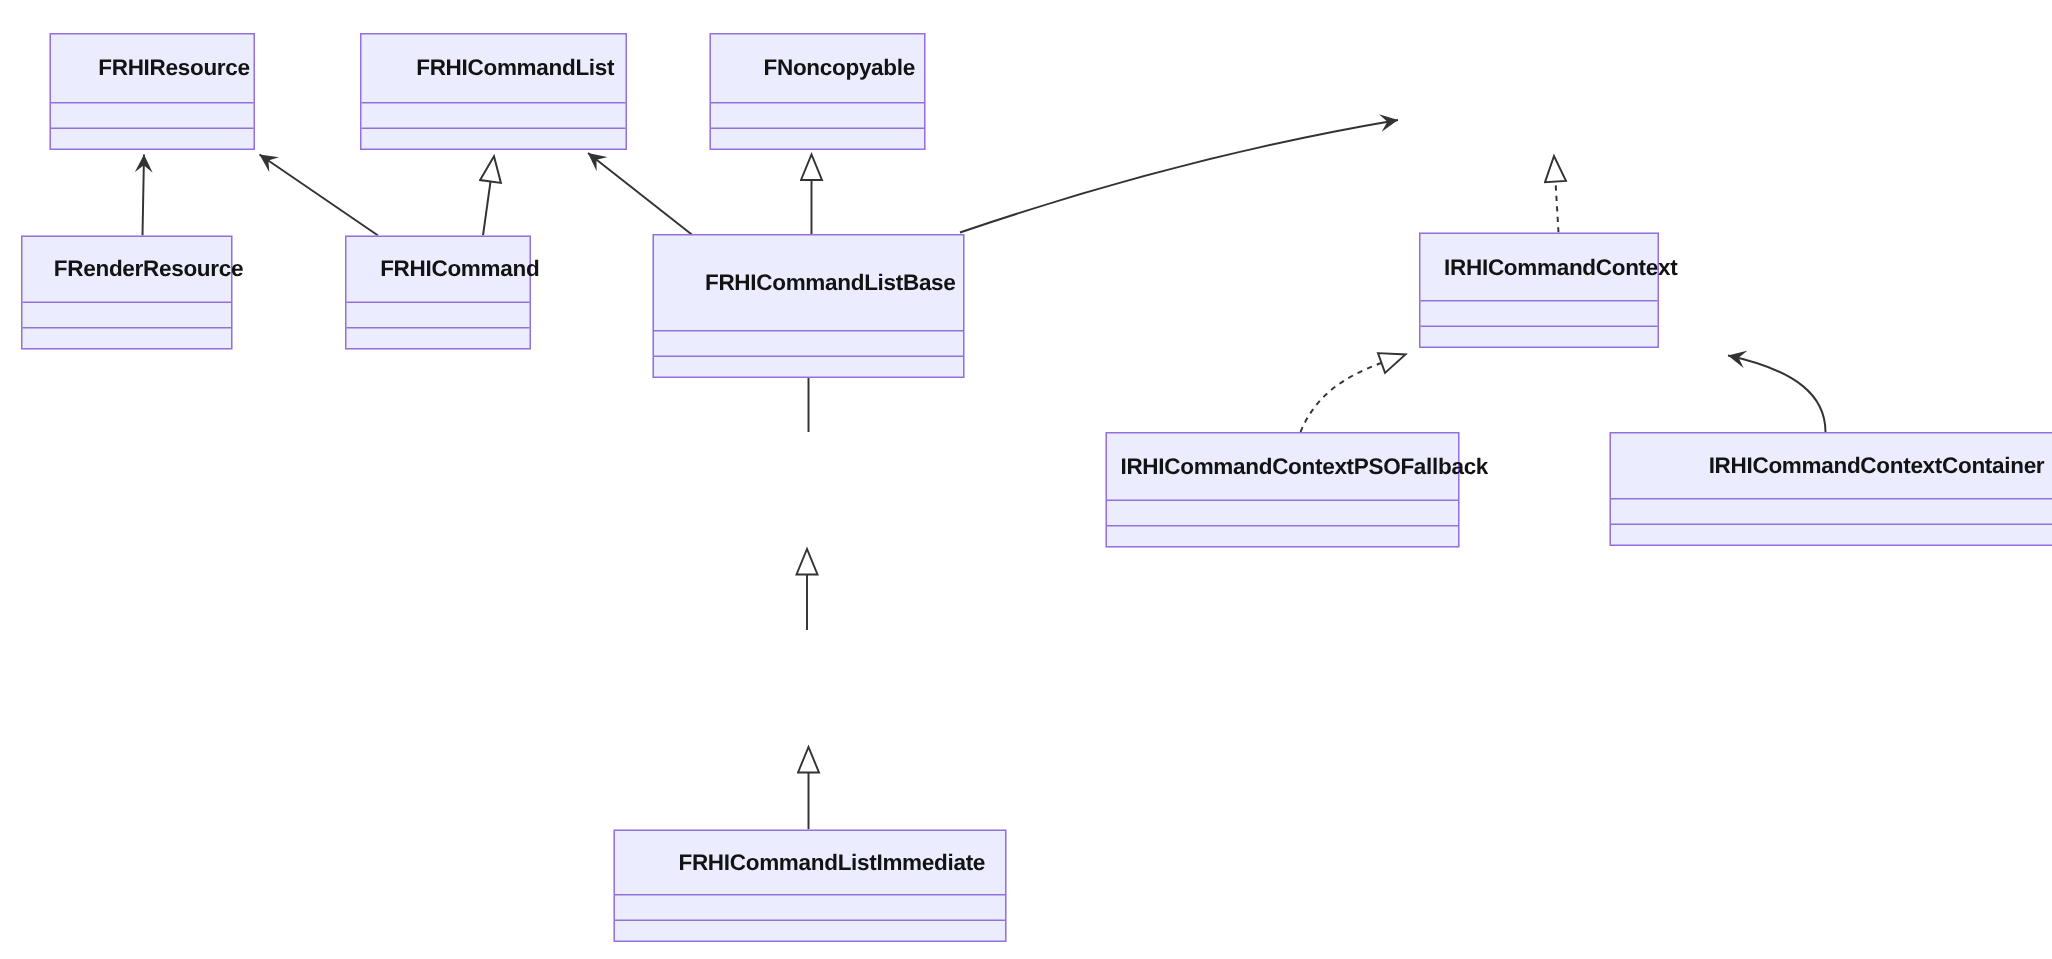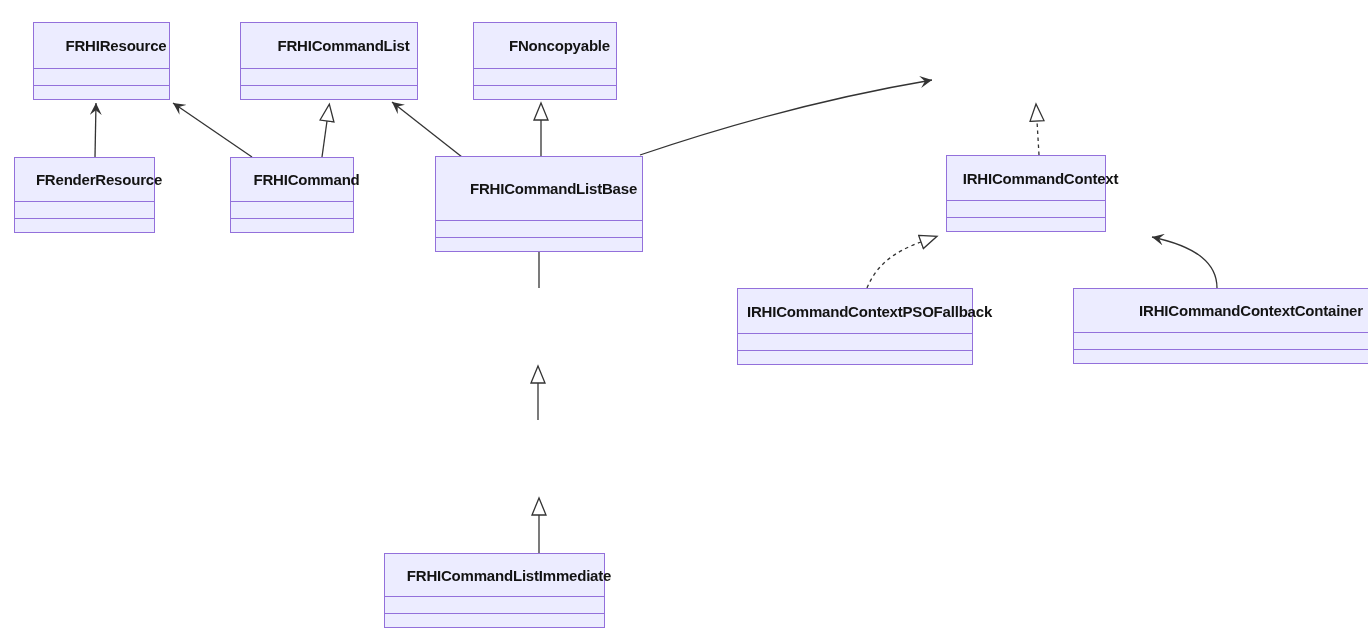--- a/index.html
+++ b/index.html
@@ -107,19 +107,19 @@
     <div class="uml-attrs"></div>
     <div class="uml-methods"></div>
   </div>
   <div class="uml-class" style="left:1073px;top:288px;width:327px;height:76px">
     <div class="uml-title">IRHICommandContextContainer</div>
     <div class="uml-attrs"></div>
     <div class="uml-methods"></div>
   </div>
 
 
-  <div class="uml-class" style="left:384px;top:553px;width:221px;height:75px">
+  <div class="uml-class" style="left:409px;top:553px;width:262px;height:75px">
     <div class="uml-title">FRHICommandListImmediate</div>
     <div class="uml-attrs"></div>
     <div class="uml-methods"></div>
   </div>
 
 </div>
 
 </body></html>

